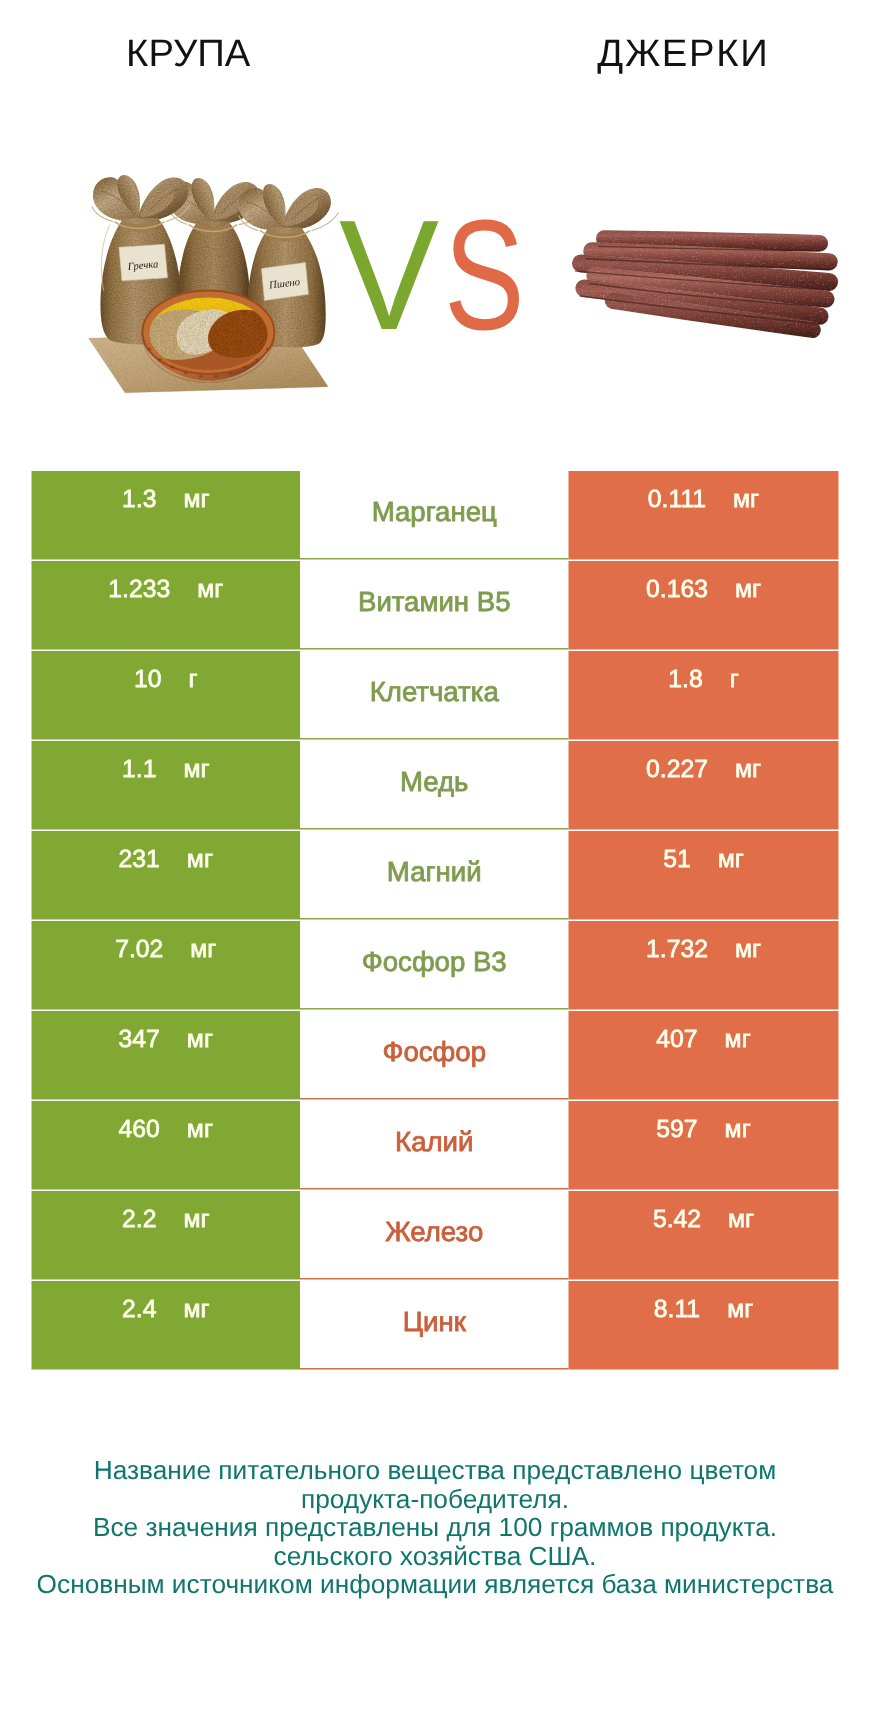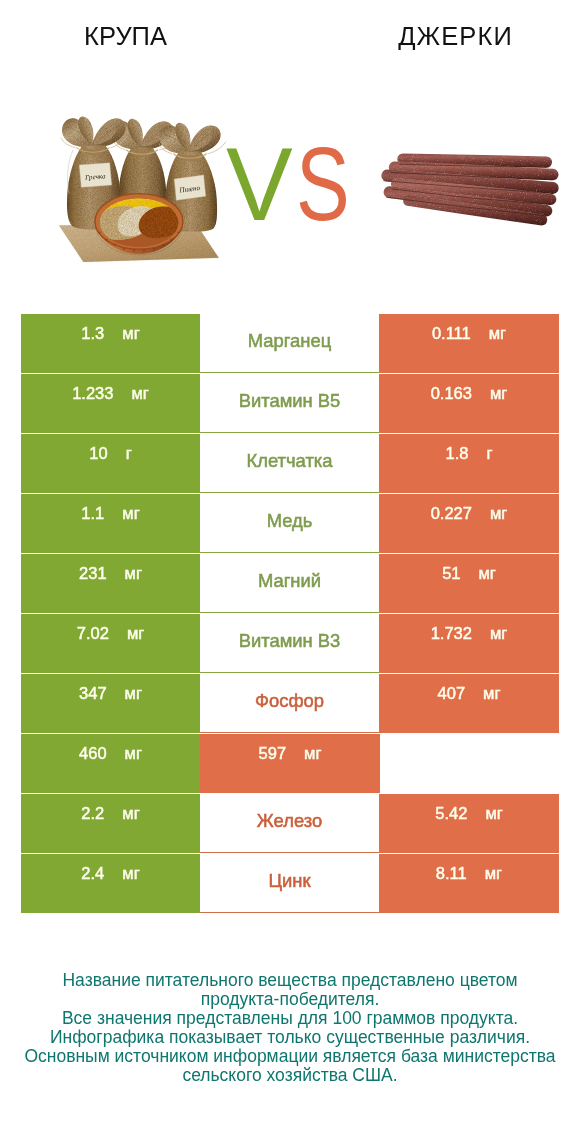--- a/index.html
+++ b/index.html
@@ -428,21 +428,21 @@
           <span>51</span>
           <span class="unit">мг</span>
         </div>
       </div>
       <div class="row win-left">
         <div class="cell c-left">
           <span>7.02</span>
           <span class="unit">мг</span>
         </div>
         <div class="cell c-mid">
-          <span>Витамин B3</span>
+          <span>Фосфор B3</span>
         </div>
         <div class="cell c-right">
           <span>1.732</span>
           <span class="unit">мг</span>
         </div>
       </div>
       <div class="row win-right">
         <div class="cell c-left">
           <span>347</span>
           <span class="unit">мг</span>
@@ -452,20 +452,23 @@
         </div>
         <div class="cell c-right">
           <span>407</span>
           <span class="unit">мг</span>
         </div>
       </div>
       <div class="row win-right">
         <div class="cell c-left">
           <span>460</span>
           <span class="unit">мг</span>
+        </div>
+        <div class="cell c-mid">
+          <span>Калий</span>
         </div>
         <div class="cell c-right">
           <span>597</span>
           <span class="unit">мг</span>
         </div>
       </div>
       <div class="row win-right">
         <div class="cell c-left">
           <span>2.2</span>
           <span class="unit">мг</span>
@@ -490,18 +493,17 @@
           <span>8.11</span>
           <span class="unit">мг</span>
         </div>
       </div>
     </div>
 
   <div class="footnote" id="footnote">
       <div>Название питательного вещества представлено цветом</div>
       <div>продукта-победителя.</div>
       <div>Все значения представлены для 100 граммов продукта.</div>
-      <div>Инфографика показывает только существенные различия.</div>
+      <div>сельского хозяйства США.</div>
       <div>Основным источником информации является база министерства</div>
-      <div>сельского хозяйства США.</div>
     </div>
 
 </div>
 
 </body></html>

